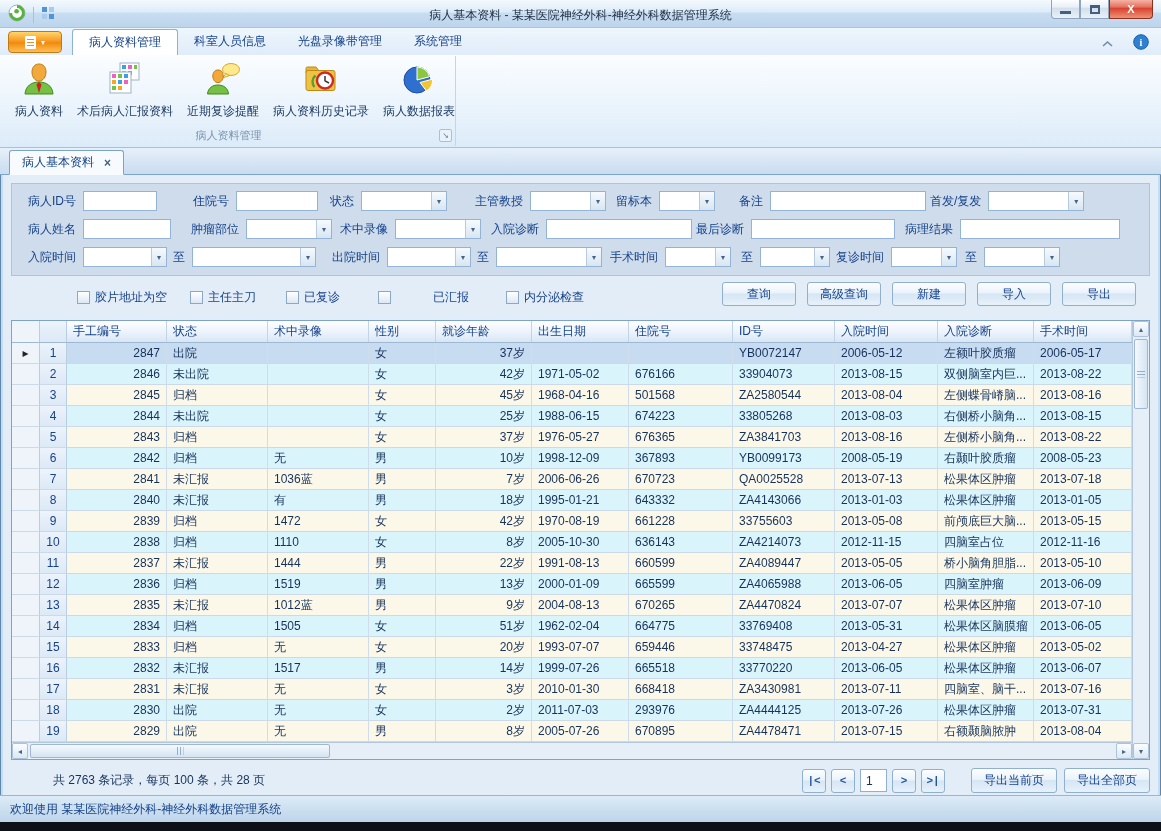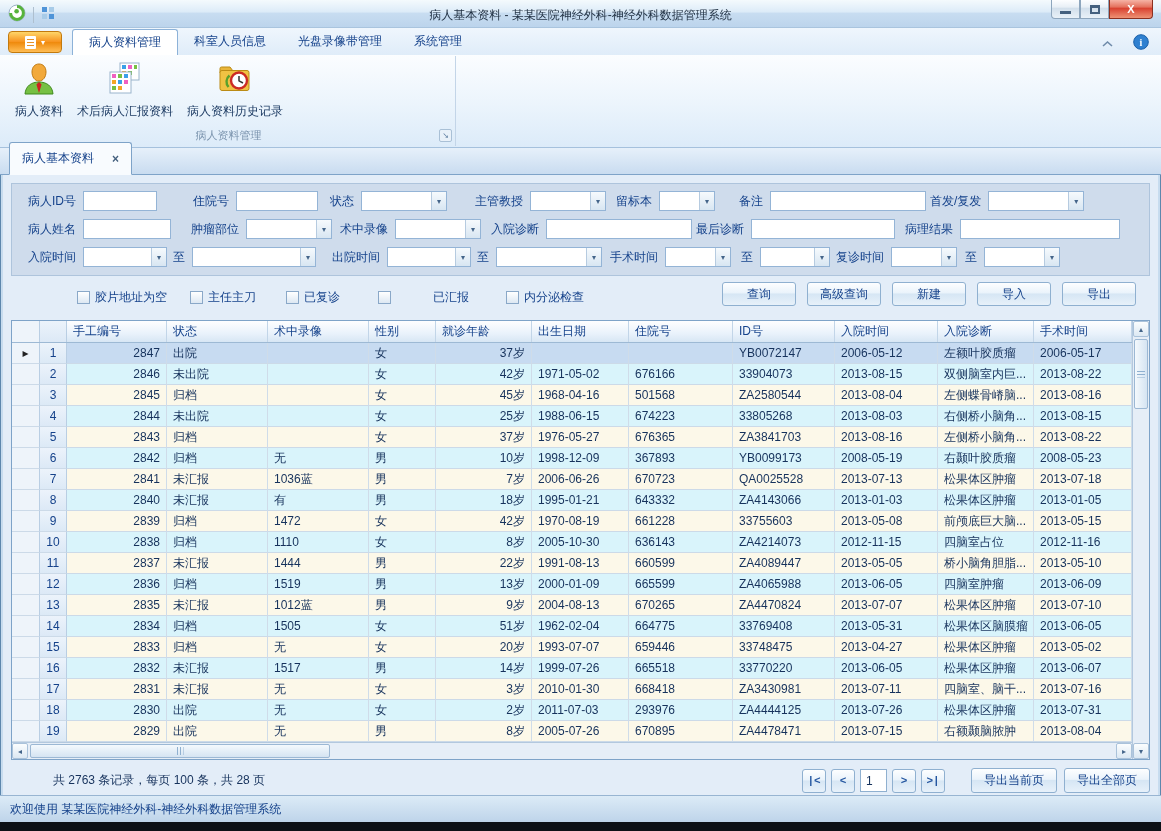--- a/index.html
+++ b/index.html
@@ -55,23 +55,23 @@
   .bigbtn .blabel { color:#1e3c64; margin-top:3px; white-space:nowrap; }
   .grouplabel { position:absolute; bottom:3px; left:0; width:100%; text-align:center;
     color:#7a93ad; font-size:11px; }
   .dlglauncher { position:absolute; right:3px; bottom:4px; width:13px; height:13px;
     border:1px solid #a9c0d6; border-radius:2px; background:#e9f1f9;
     color:#5e7da0; font-size:8px; line-height:11px; text-align:center; }
 
   
   .docstrip { position:absolute; top:148px; left:0; right:0; height:27px;
     background:linear-gradient(#e6f0fa,#c9dcf0); border-bottom:1px solid #7ea3c8; }
-  .doctab { position:absolute; left:9px; bottom:-1px; height:33px; padding:0 12px;
+  .doctab { position:absolute; left:9px; bottom:-1px; height:25px; padding:0 12px;
     background:#f8fbfe; border:1px solid #7ea3c8; border-bottom:1px solid #f8fbfe;
-    border-radius:3px 3px 0 0; display:flex; align-items:center; gap:18px;
+    border-radius:3px 3px 0 0; display:flex; align-items:center; gap:10px;
     color:var(--accent-text,#15428b); }
   .doctab .close { color:#44607e; font-weight:bold; font-size:12px; }
 
   
   .page { position:absolute; top:175px; left:3px; right:3px; height:620px; background:#e3edf8; }
 
   .filters { position:absolute; top:8px; left:8px; right:8px; height:93px;
     background:#cfdcec; border:1px solid #aec4dc; }
   .frow { position:absolute; left:16px; right:9px; height:22px; display:flex; align-items:center; }
   .fld { display:flex; align-items:center; }
@@ -250,28 +250,49 @@
                 <rect x="17" y="19" width="4" height="4" fill="#f060c0"></rect>
               <rect x="5" y="25" width="4" height="4" fill="#76c043"></rect>
                 <rect x="11" y="25" width="4" height="4" fill="#f5a623"></rect>
             </svg>
           </span>
           <span class="blabel">术后病人汇报资料</span>
         </div>
         <div class="bigbtn">
           <span>
             <svg width="36" height="36" viewBox="0 0 36 36">
+              <ellipse cx="26" cy="8.5" rx="8.5" ry="6" fill="#ffe98f" stroke="#d9a821"></ellipse>
+              <path d="M21 12.5l-3.5 4.5 7-2.5z" fill="#ffe98f" stroke="#d9a821"></path>
+              <path d="M13 9c3.1 0 5.2 2.4 5.2 6s-2.1 6.6-5.2 6.6S7.8 18.6 7.8 15 9.9 9 13 9z" fill="#f2a93b" stroke="#c27b12"></path>
+              <path d="M2.5 33c.5-6 5-9 10.5-9s10 3 10.5 9z" fill="#76c043" stroke="#3f8a1d"></path>
+            </svg>
+          </span>
+          <span class="blabel">近期复诊提醒</span>
+        </div>
+        <div class="bigbtn">
+          <span>
+            <svg width="36" height="36" viewBox="0 0 36 36">
               <path d="M3 12V7.5A1.5 1.5 0 0 1 4.5 6h8.5l3 4z" fill="#e8b53a" stroke="#bb8b15"></path>
               <rect x="3" y="9.5" width="29" height="20" rx="2" fill="#f0c243" stroke="#bb8b15"></rect>
               <path d="M11.5 26a8 8 0 0 1 1-11.5" stroke="#5aa02c" stroke-width="2.4" fill="none"></path>
               <circle cx="22" cy="19.5" r="8" fill="#ffffff" stroke="#cc2b24" stroke-width="2.4"></circle>
               <path d="M22 15v4.8l4 2.2" stroke="#333333" stroke-width="1.5" fill="none"></path>
             </svg>
           </span>
           <span class="blabel">病人资料历史记录</span>
+        </div>
+        <div class="bigbtn">
+          <span>
+            <svg width="36" height="36" viewBox="0 0 36 36">
+              <circle cx="16" cy="19" r="13" fill="#2f6fd0" stroke="#1d4e9e"></circle>
+              <path d="M16 19V6a13 13 0 0 1 12.6 9.7z" fill="#8cc63f" stroke="#ffffff"></path>
+              <path d="M19 21.5l12.5-3.4A13 13 0 0 1 25.5 30z" fill="#f2c431" stroke="#ffffff"></path>
+            </svg>
+          </span>
+          <span class="blabel">病人数据报表</span>
         </div>
       </div>
       <div class="grouplabel">病人资料管理</div>
       <div class="dlglauncher">↘</div>
     </div>
   </div>
 
   <div class="docstrip">
     <div class="doctab">
       <span>病人基本资料</span>

